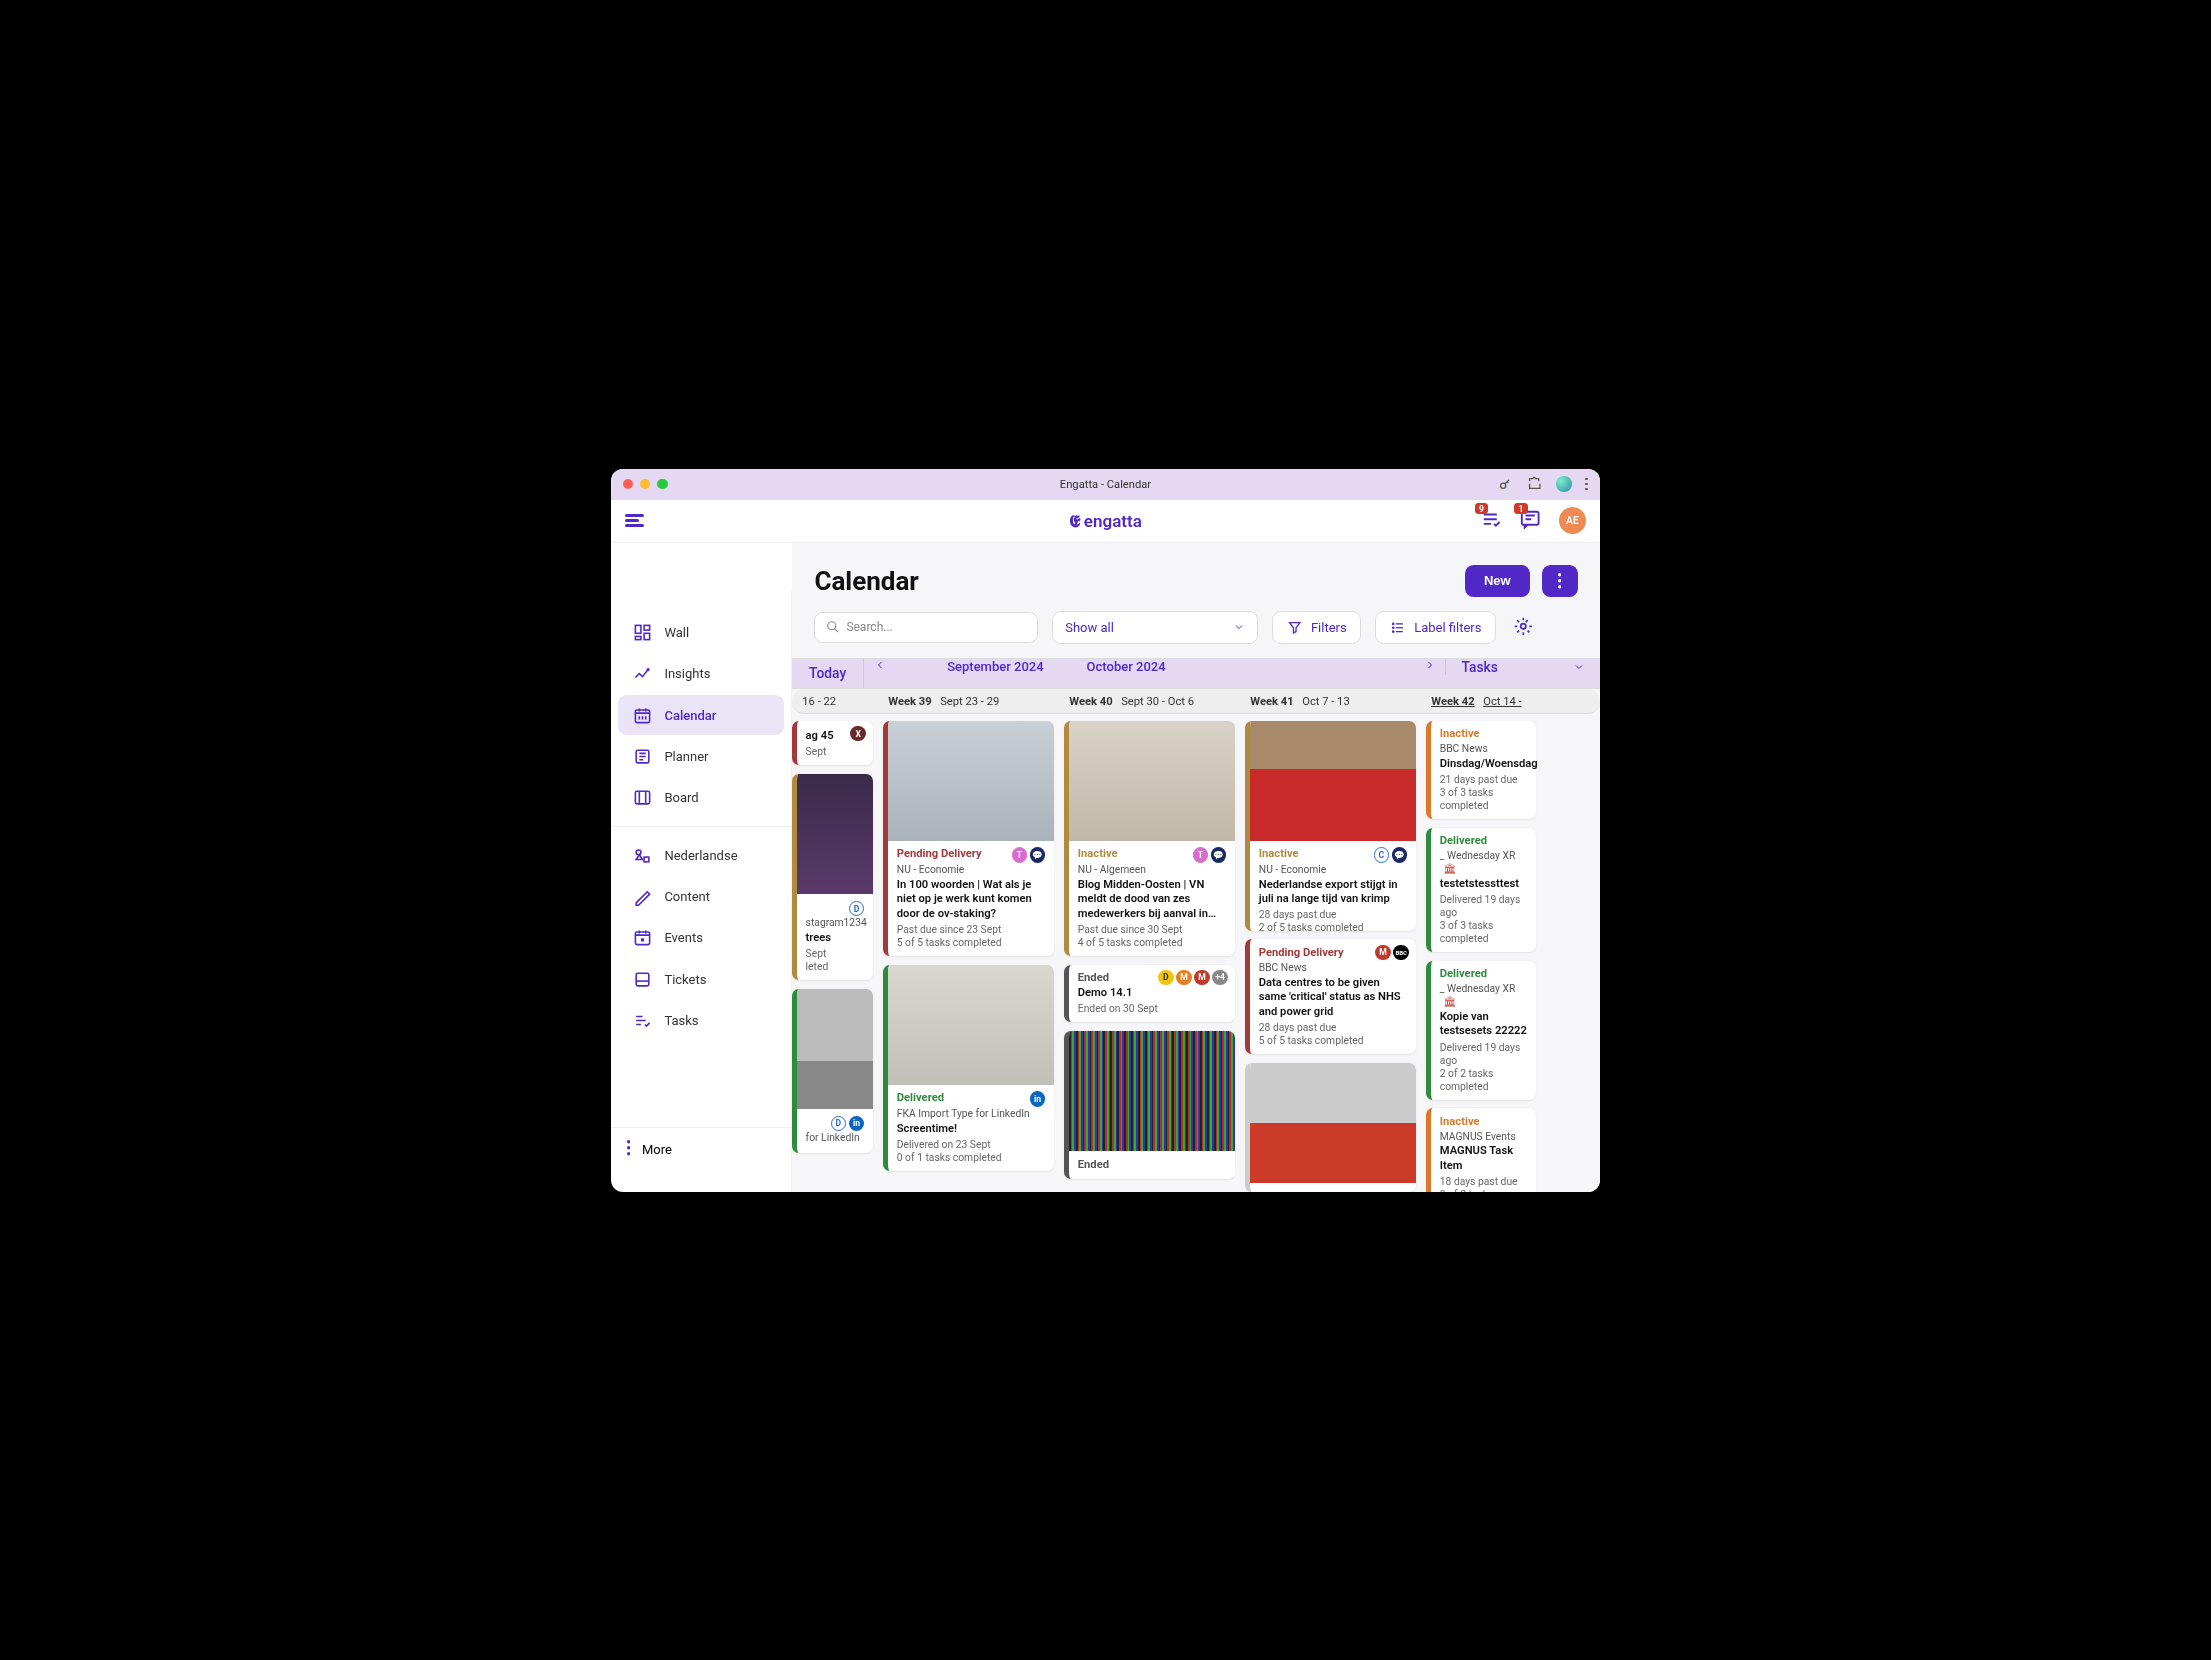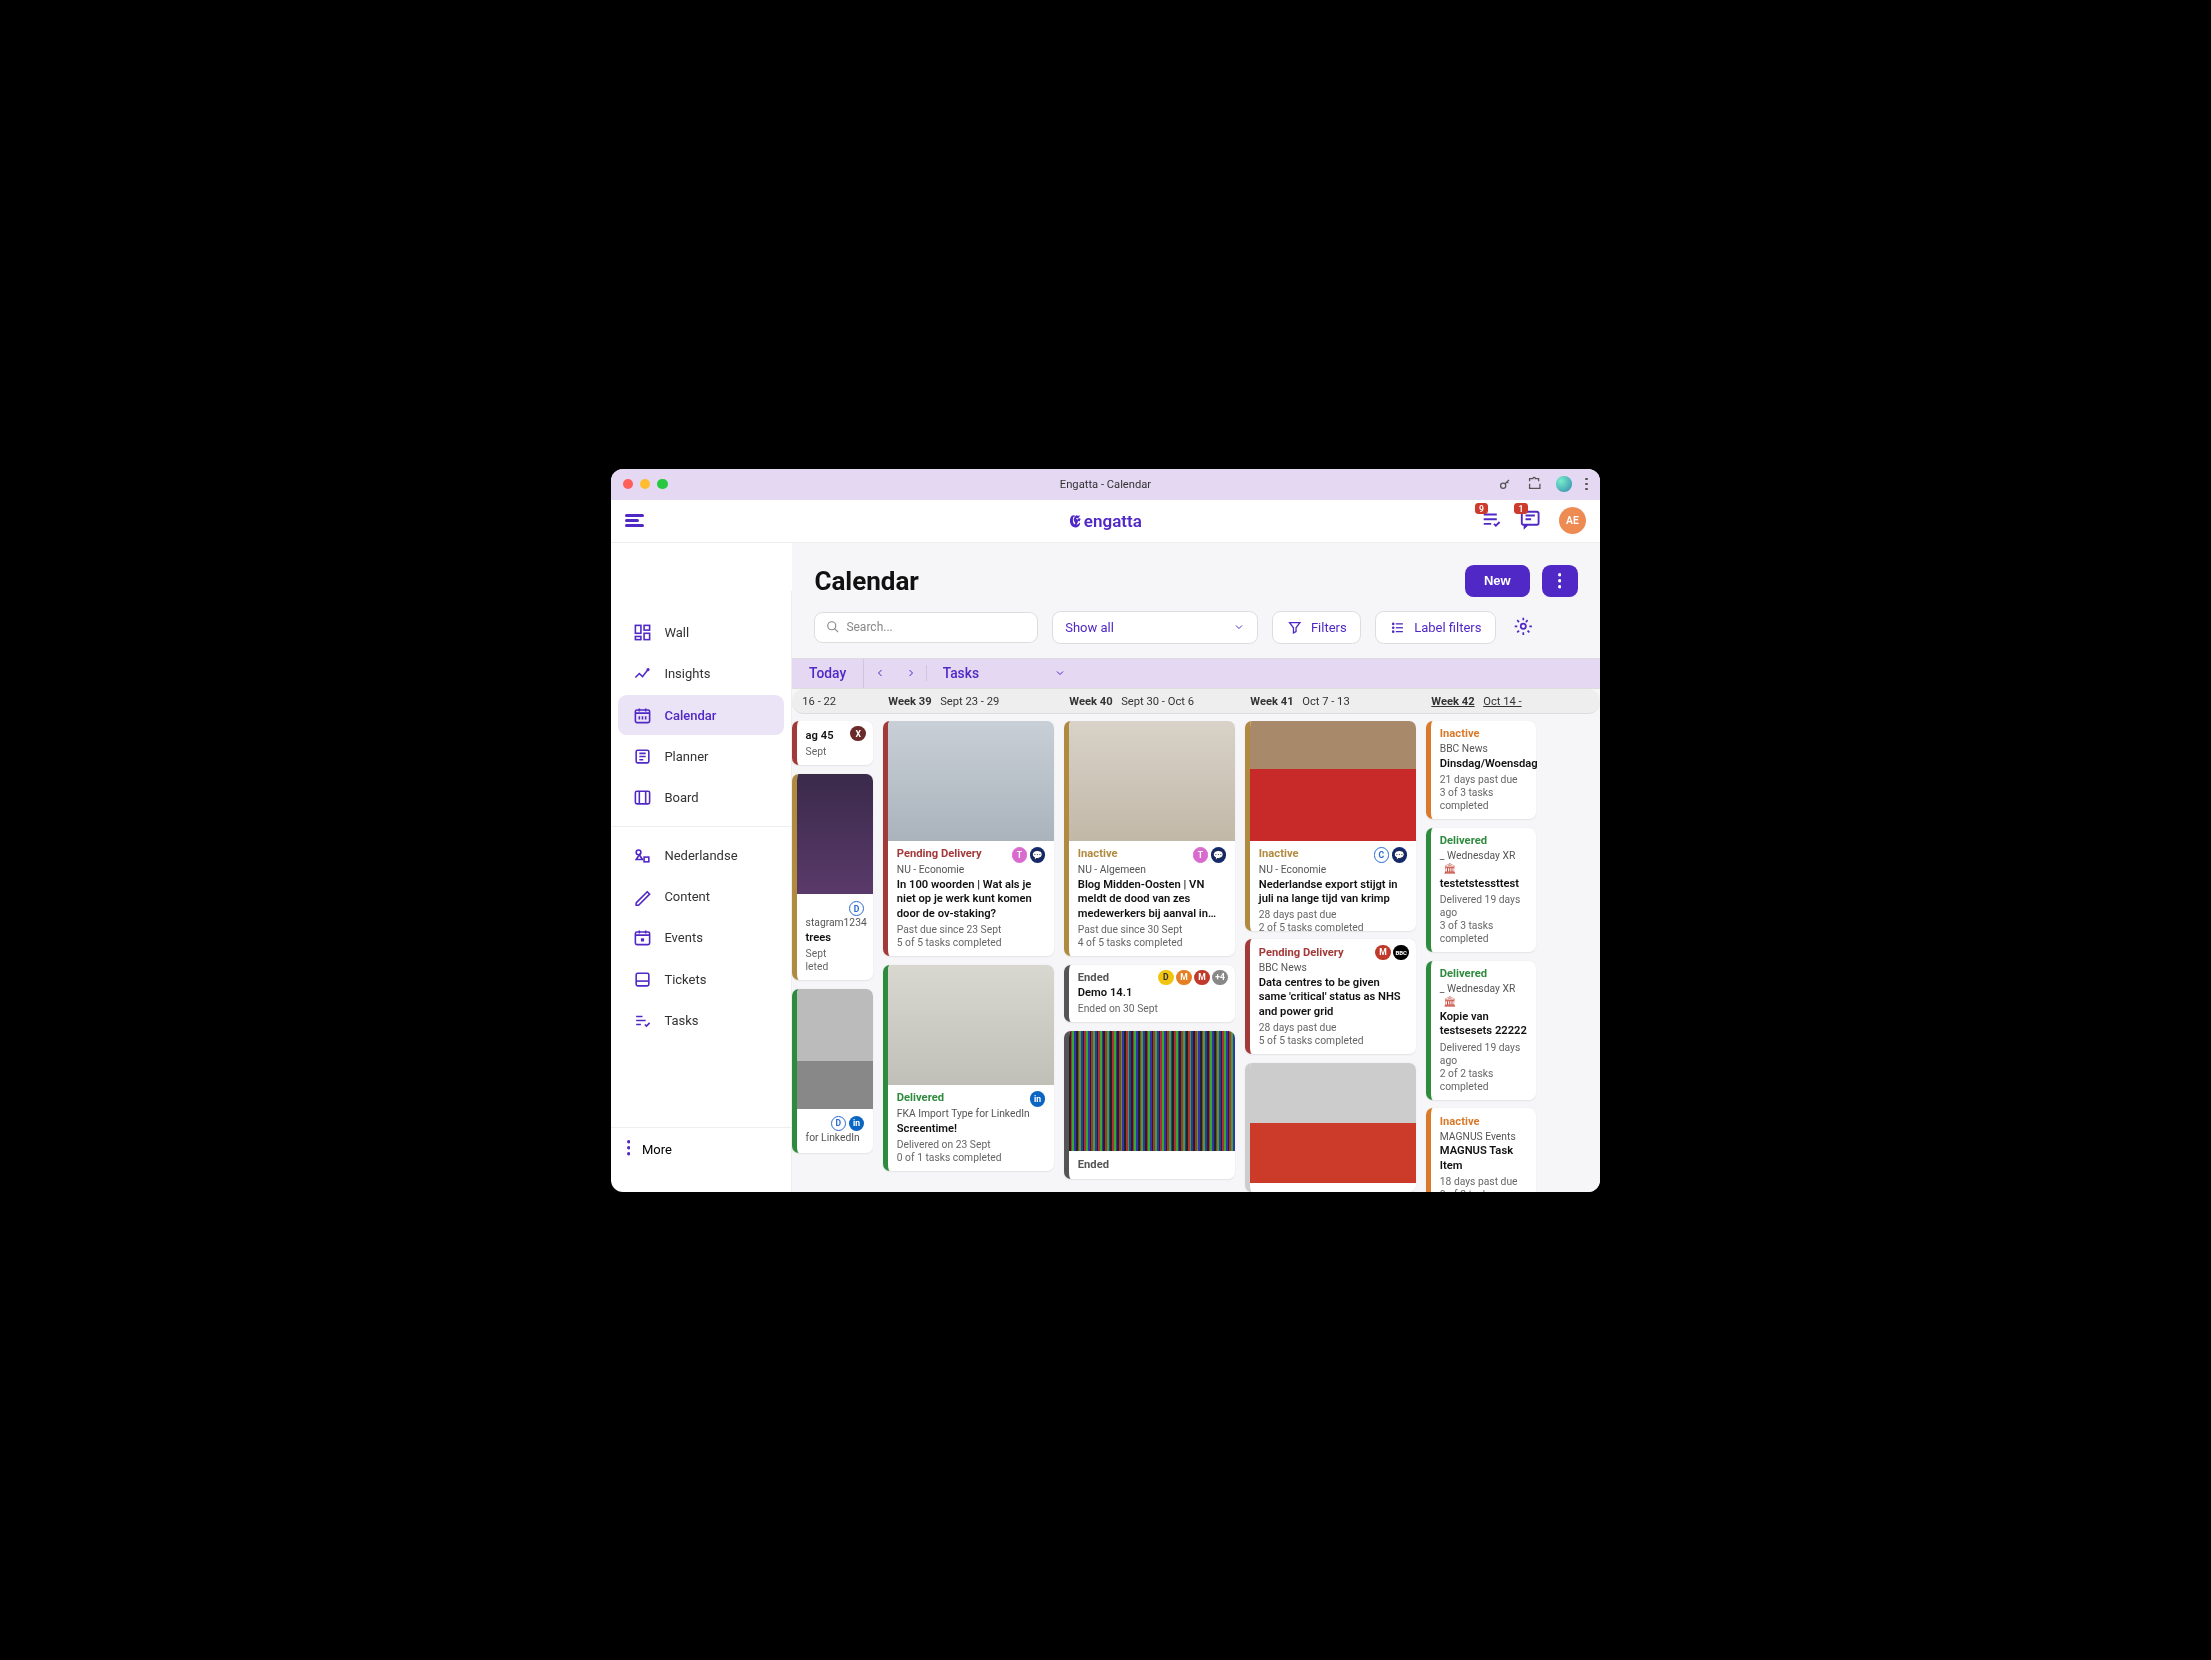--- a/index.html
+++ b/index.html
@@ -47,21 +47,21 @@
 .btn { padding: 8.6px 19px; border-radius: 8.6px; font-size: 13px; font-weight: 600; border: none; cursor: pointer; }
 .btn.primary { background: #5028c6; color: #fff; }
 .btn.icon-only { background: #5028c6; color: #fff; width: 36px; padding: 0; display: flex; align-items: center; justify-content: center; }
 
 .toolbar { padding: 13.8px 22.4px; display: flex; gap: 13.8px; align-items: center; }
 .search { flex: 0 0 224px; display: flex; align-items: center; gap: 6.9px; border: 0.9px solid #ddd; border-radius: 8.6px; padding: 7.7px 10.3px; background: #fff; color: #888; font-size: 12px; }
 .select { flex: 0 0 206px; display: flex; align-items: center; justify-content: space-between; border: 0.9px solid #ddd; border-radius: 8.6px; padding: 7.7px 12px; background: #fff; color: #5028c6; font-size: 13px; cursor: pointer; }
 .filter-btn { display: flex; align-items: center; gap: 8.6px; border: 0.9px solid #ddd; border-radius: 8.6px; padding: 7.7px 13.8px; background: #fff; color: #5028c6; font-size: 13px; cursor: pointer; }
 .gear { color: #5028c6; cursor: pointer; margin-left: 3.4px; }
 
-.timebar { display: flex; align-items: center; border-top: 0.9px solid #ddd; border-bottom: 0.9px solid #ddd; background: #e4d8f2; }
+.timebar { display: flex; align-items: flex-start; border-top: 0.9px solid #ddd; border-bottom: 0.9px solid #ddd; background: #e4d8f2; }
 .today-btn { padding: 6.9px 17px; color: #5028c6; font-weight: 500; border-right: 0.9px solid #d0c4e0; cursor: pointer; display: flex; align-items: center; }
 .navarrow { width: 31px; display: flex; align-items: center; justify-content: center; color: #5028c6; cursor: pointer; }
 .monthrange { flex: 1; display: flex; align-items: center; gap: 43px; padding: 0 52px; color: #5028c6; font-weight: 500; font-size: 13px; }
 .viewsel { width: 155px; border-left: 0.9px solid #d0c4e0; display: flex; align-items: center; justify-content: space-between; padding: 0 15.5px; color: #5028c6; font-weight: 500; cursor: pointer; }
 
 .weekheader { display: flex; background: #eee; border-bottom: 0.9px solid #ddd; border-radius: 12px; }
 .weekcol-h { padding: 5.2px 10.3px; font-size: 11.2px; color: #333; white-space: nowrap; }
 .weekcol-h .wk { font-weight: 700; margin-right: 8.6px; }
 
 .grid { flex: 1; display: flex; overflow: hidden; padding: 6.9px 0 0 0; }
@@ -329,20 +329,24 @@
         </div>
       </div>
 
       <div class="timebar">
         <div class="today-btn">Today</div>
         <div class="navarrow">
             <svg width="12" height="12" viewBox="0 0 24 24" fill="none" stroke="#5028c6" stroke-width="2">
               <path d="M15 18l-6-6 6-6"></path>
             </svg>
           </div>
+        <div class="monthrange">
+          <span>September 2024</span>
+          <span>October 2024</span>
+        </div>
         <div class="navarrow">
             <svg width="12" height="12" viewBox="0 0 24 24" fill="none" stroke="#5028c6" stroke-width="2">
               <path d="M9 18l6-6-6-6"></path>
             </svg>
           </div>
         <div class="viewsel">
           <span>Tasks</span>
           <svg width="12" height="12" viewBox="0 0 24 24" fill="none" stroke="#5028c6" stroke-width="2">
               <path d="M6 9l6 6 6-6"></path>
             </svg>

